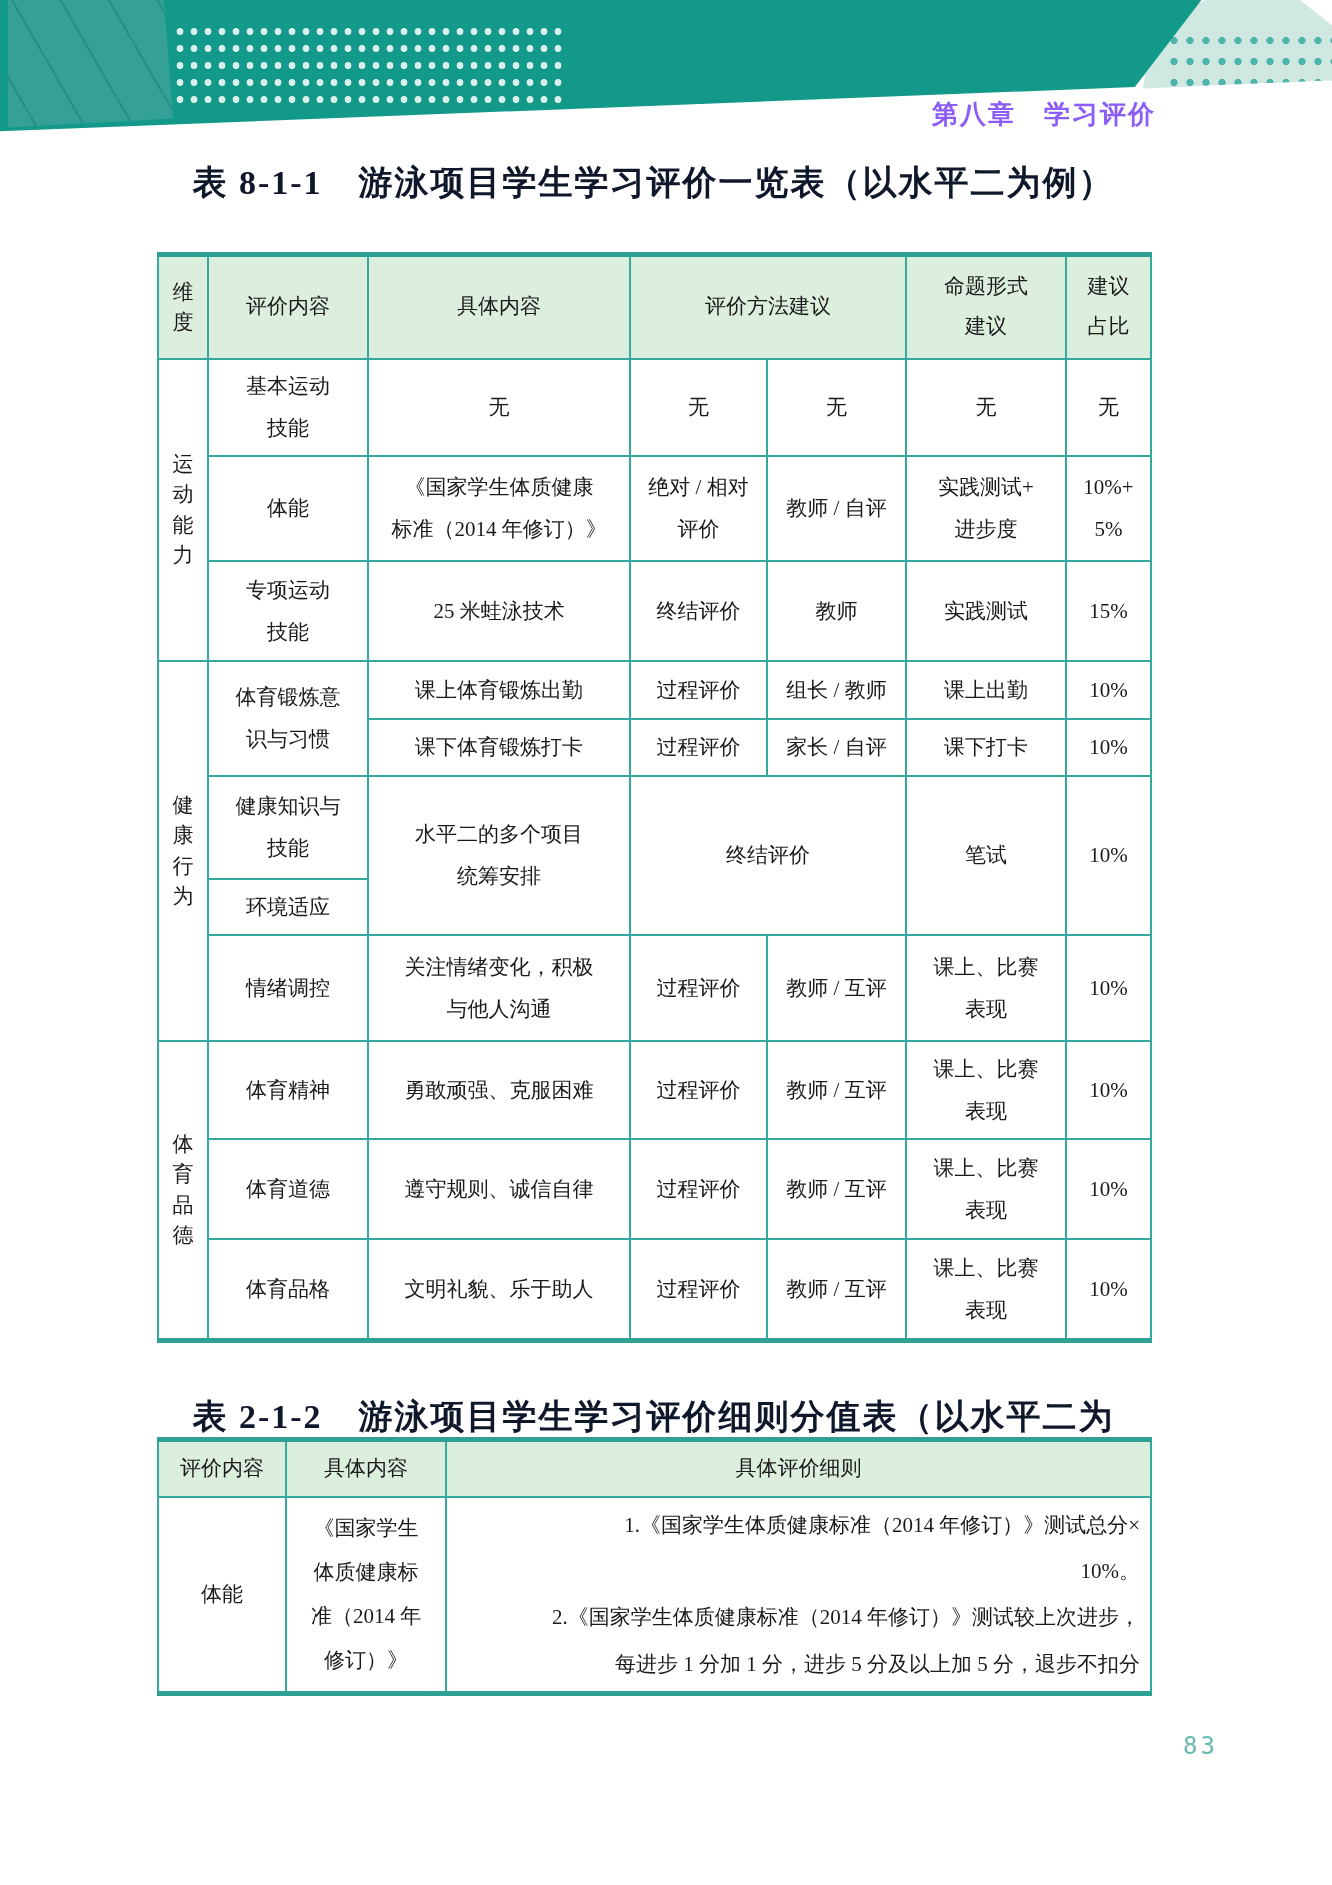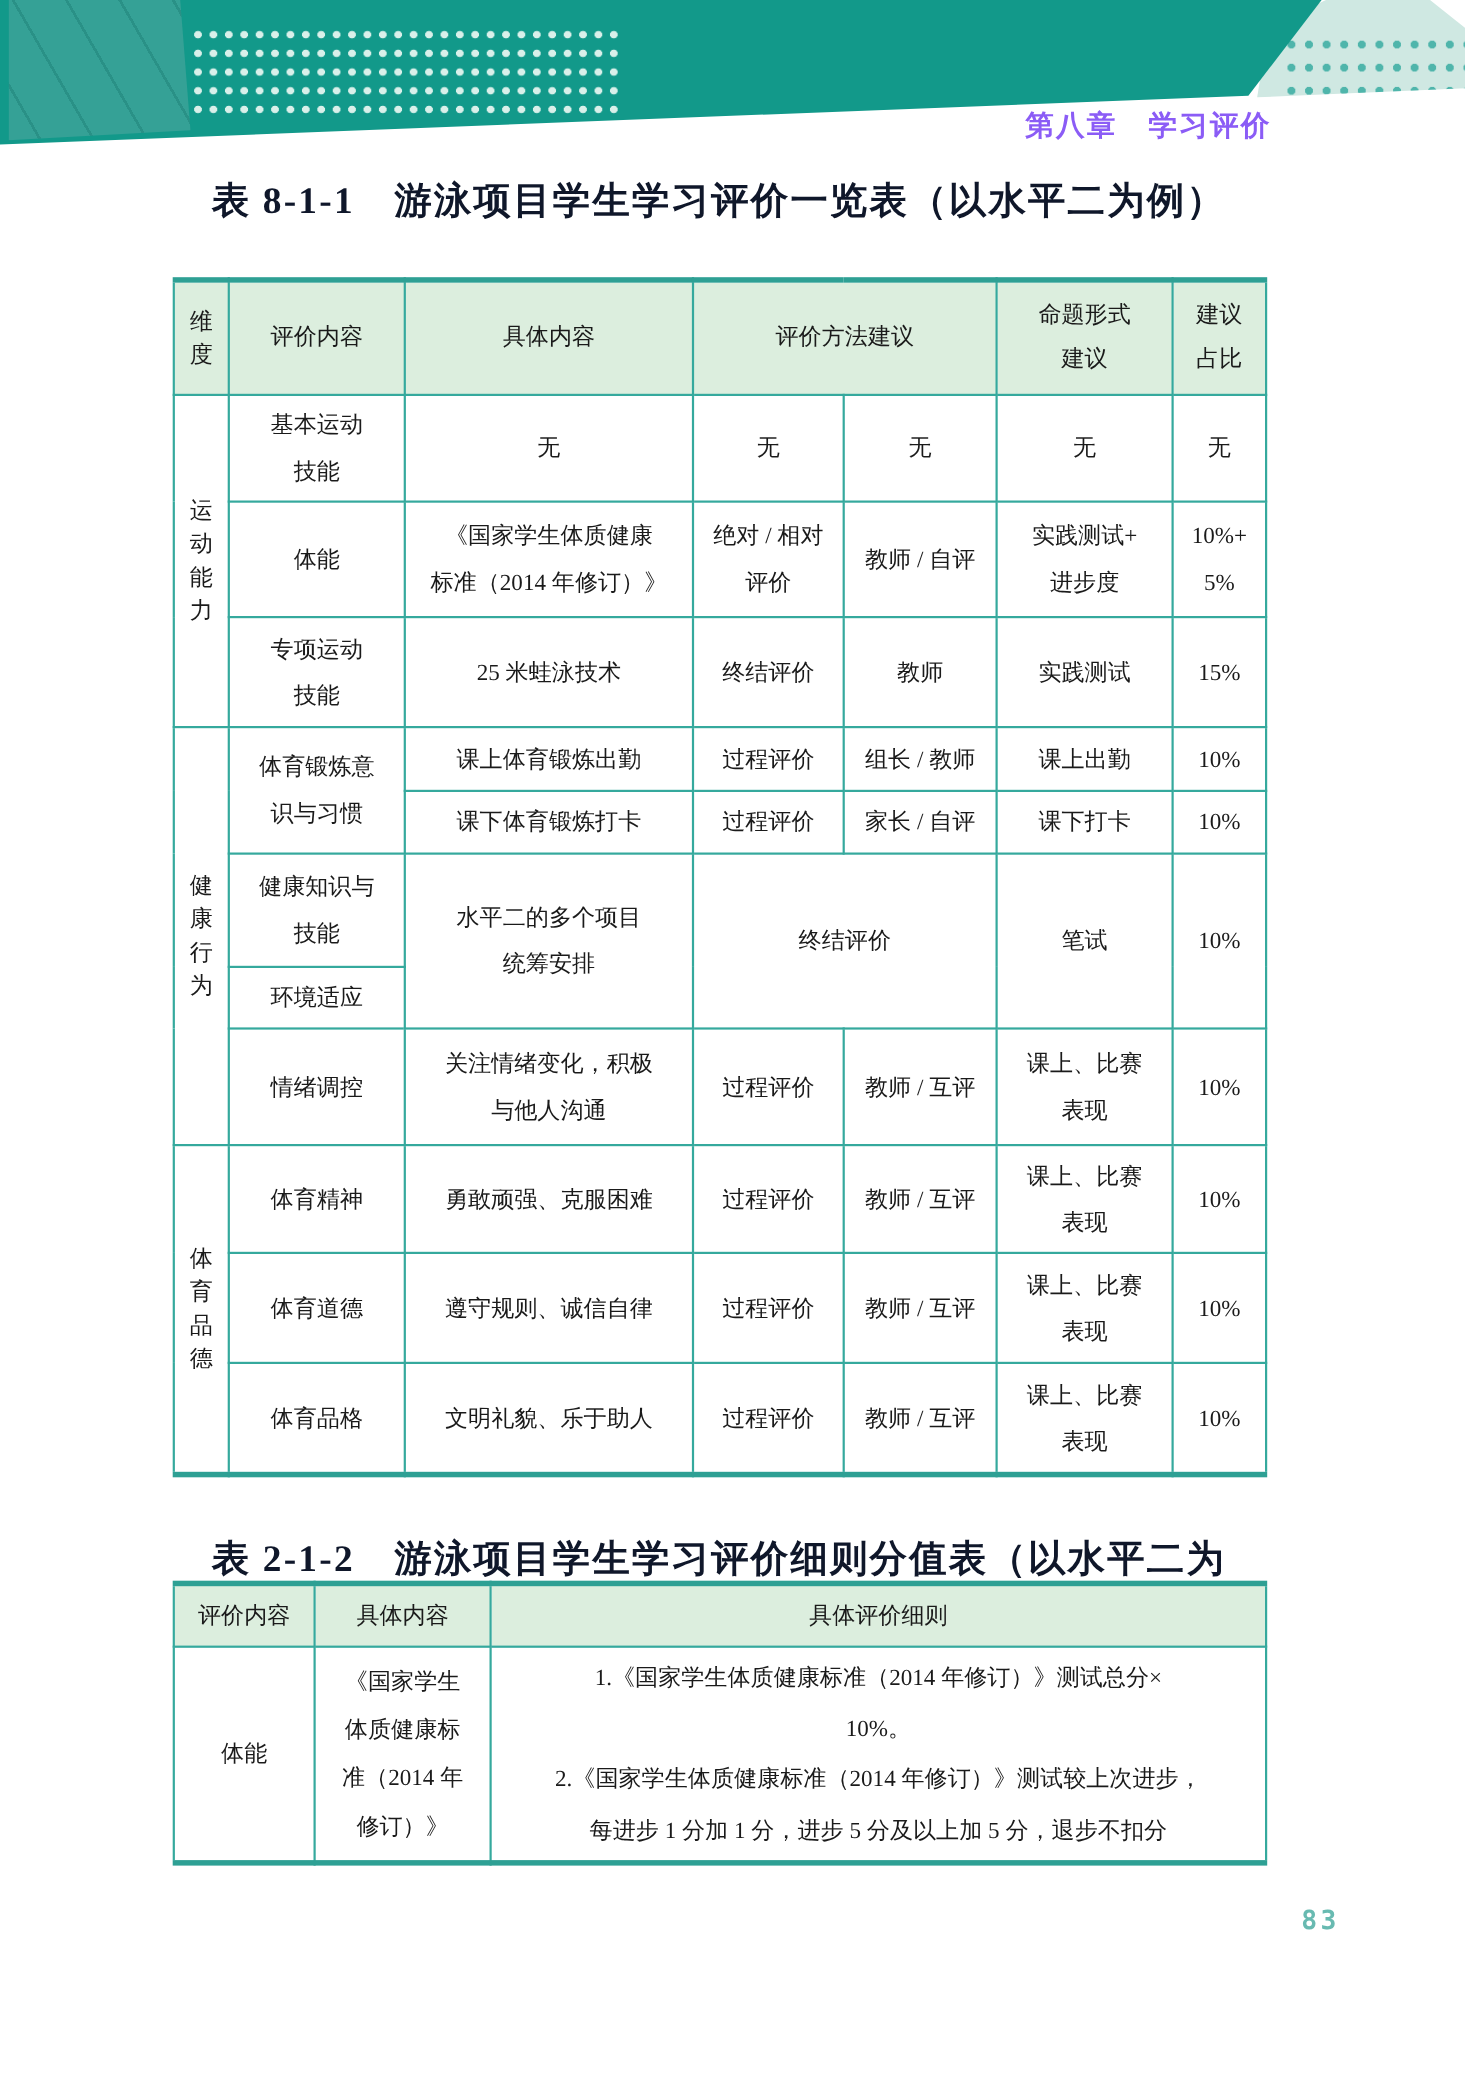--- a/index.html
+++ b/index.html
@@ -57,25 +57,25 @@
     font-size:21px;font-weight:normal;color:#1a1a1a;
     text-align:center;vertical-align:middle;
     white-space:pre-line;line-height:2.0;padding:2px 4px;
     overflow:hidden;
   }
   .tbl th{background:#dceede;line-height:1.9;}
   .tbl .th-dim{line-height:1.45;}
   .tbl td.dim{line-height:1.45;}
   #table2 th{height:50px;line-height:1.4;}
   #table2 td{line-height:2.1;}
-  #table2 td.rules{text-align:center;padding:4px 10px;line-height:2.2;}
+  #table2 td.rules{text-align:right;padding:4px 10px;line-height:2.2;}
   .page-number{
     position:absolute;left:1183px;top:1732px;
     font-family:"DejaVu Sans Mono","Liberation Mono",monospace;
-    font-size:24px;color:#68bab1;letter-spacing:3px;font-weight:bold;
+    font-size:24px;color:#68bab1;letter-spacing:3px;font-weight:normal;
   }
 </style>
 </head>
 <body>
 
 <div class="page">
 
   <div class="banner">
     <div class="banner-mint">
       <div class="banner-dots-teal"></div>

